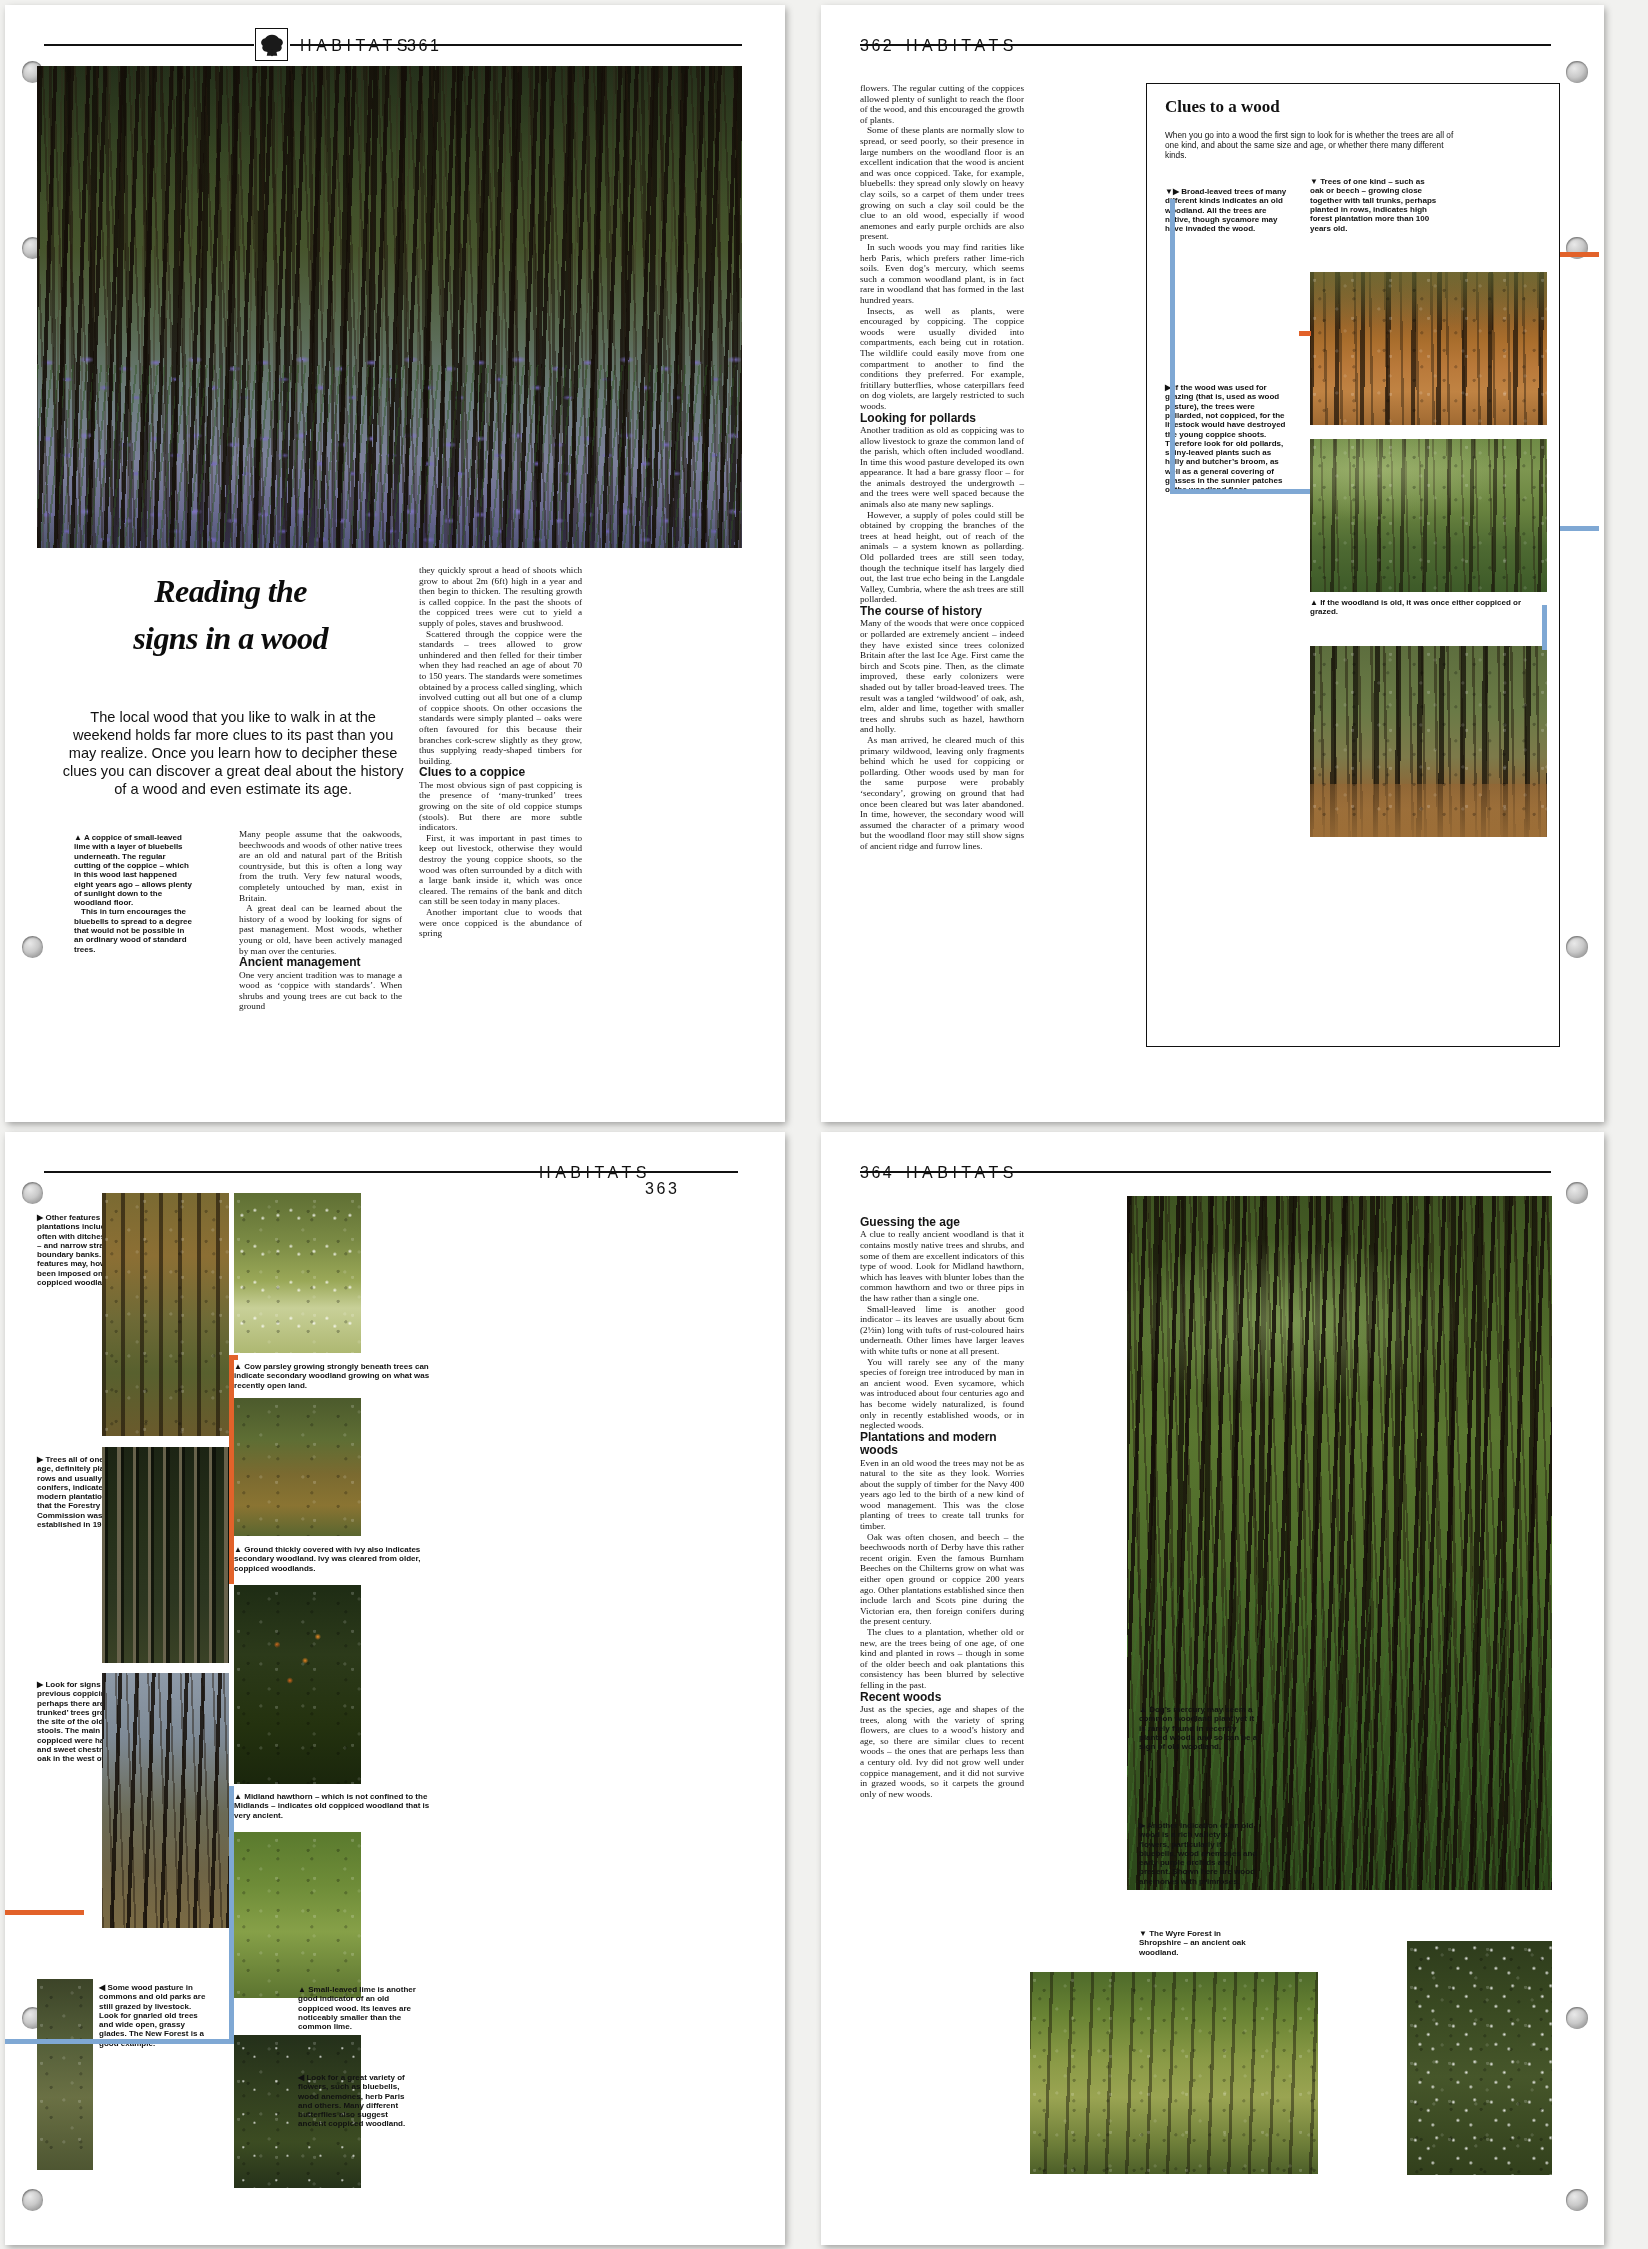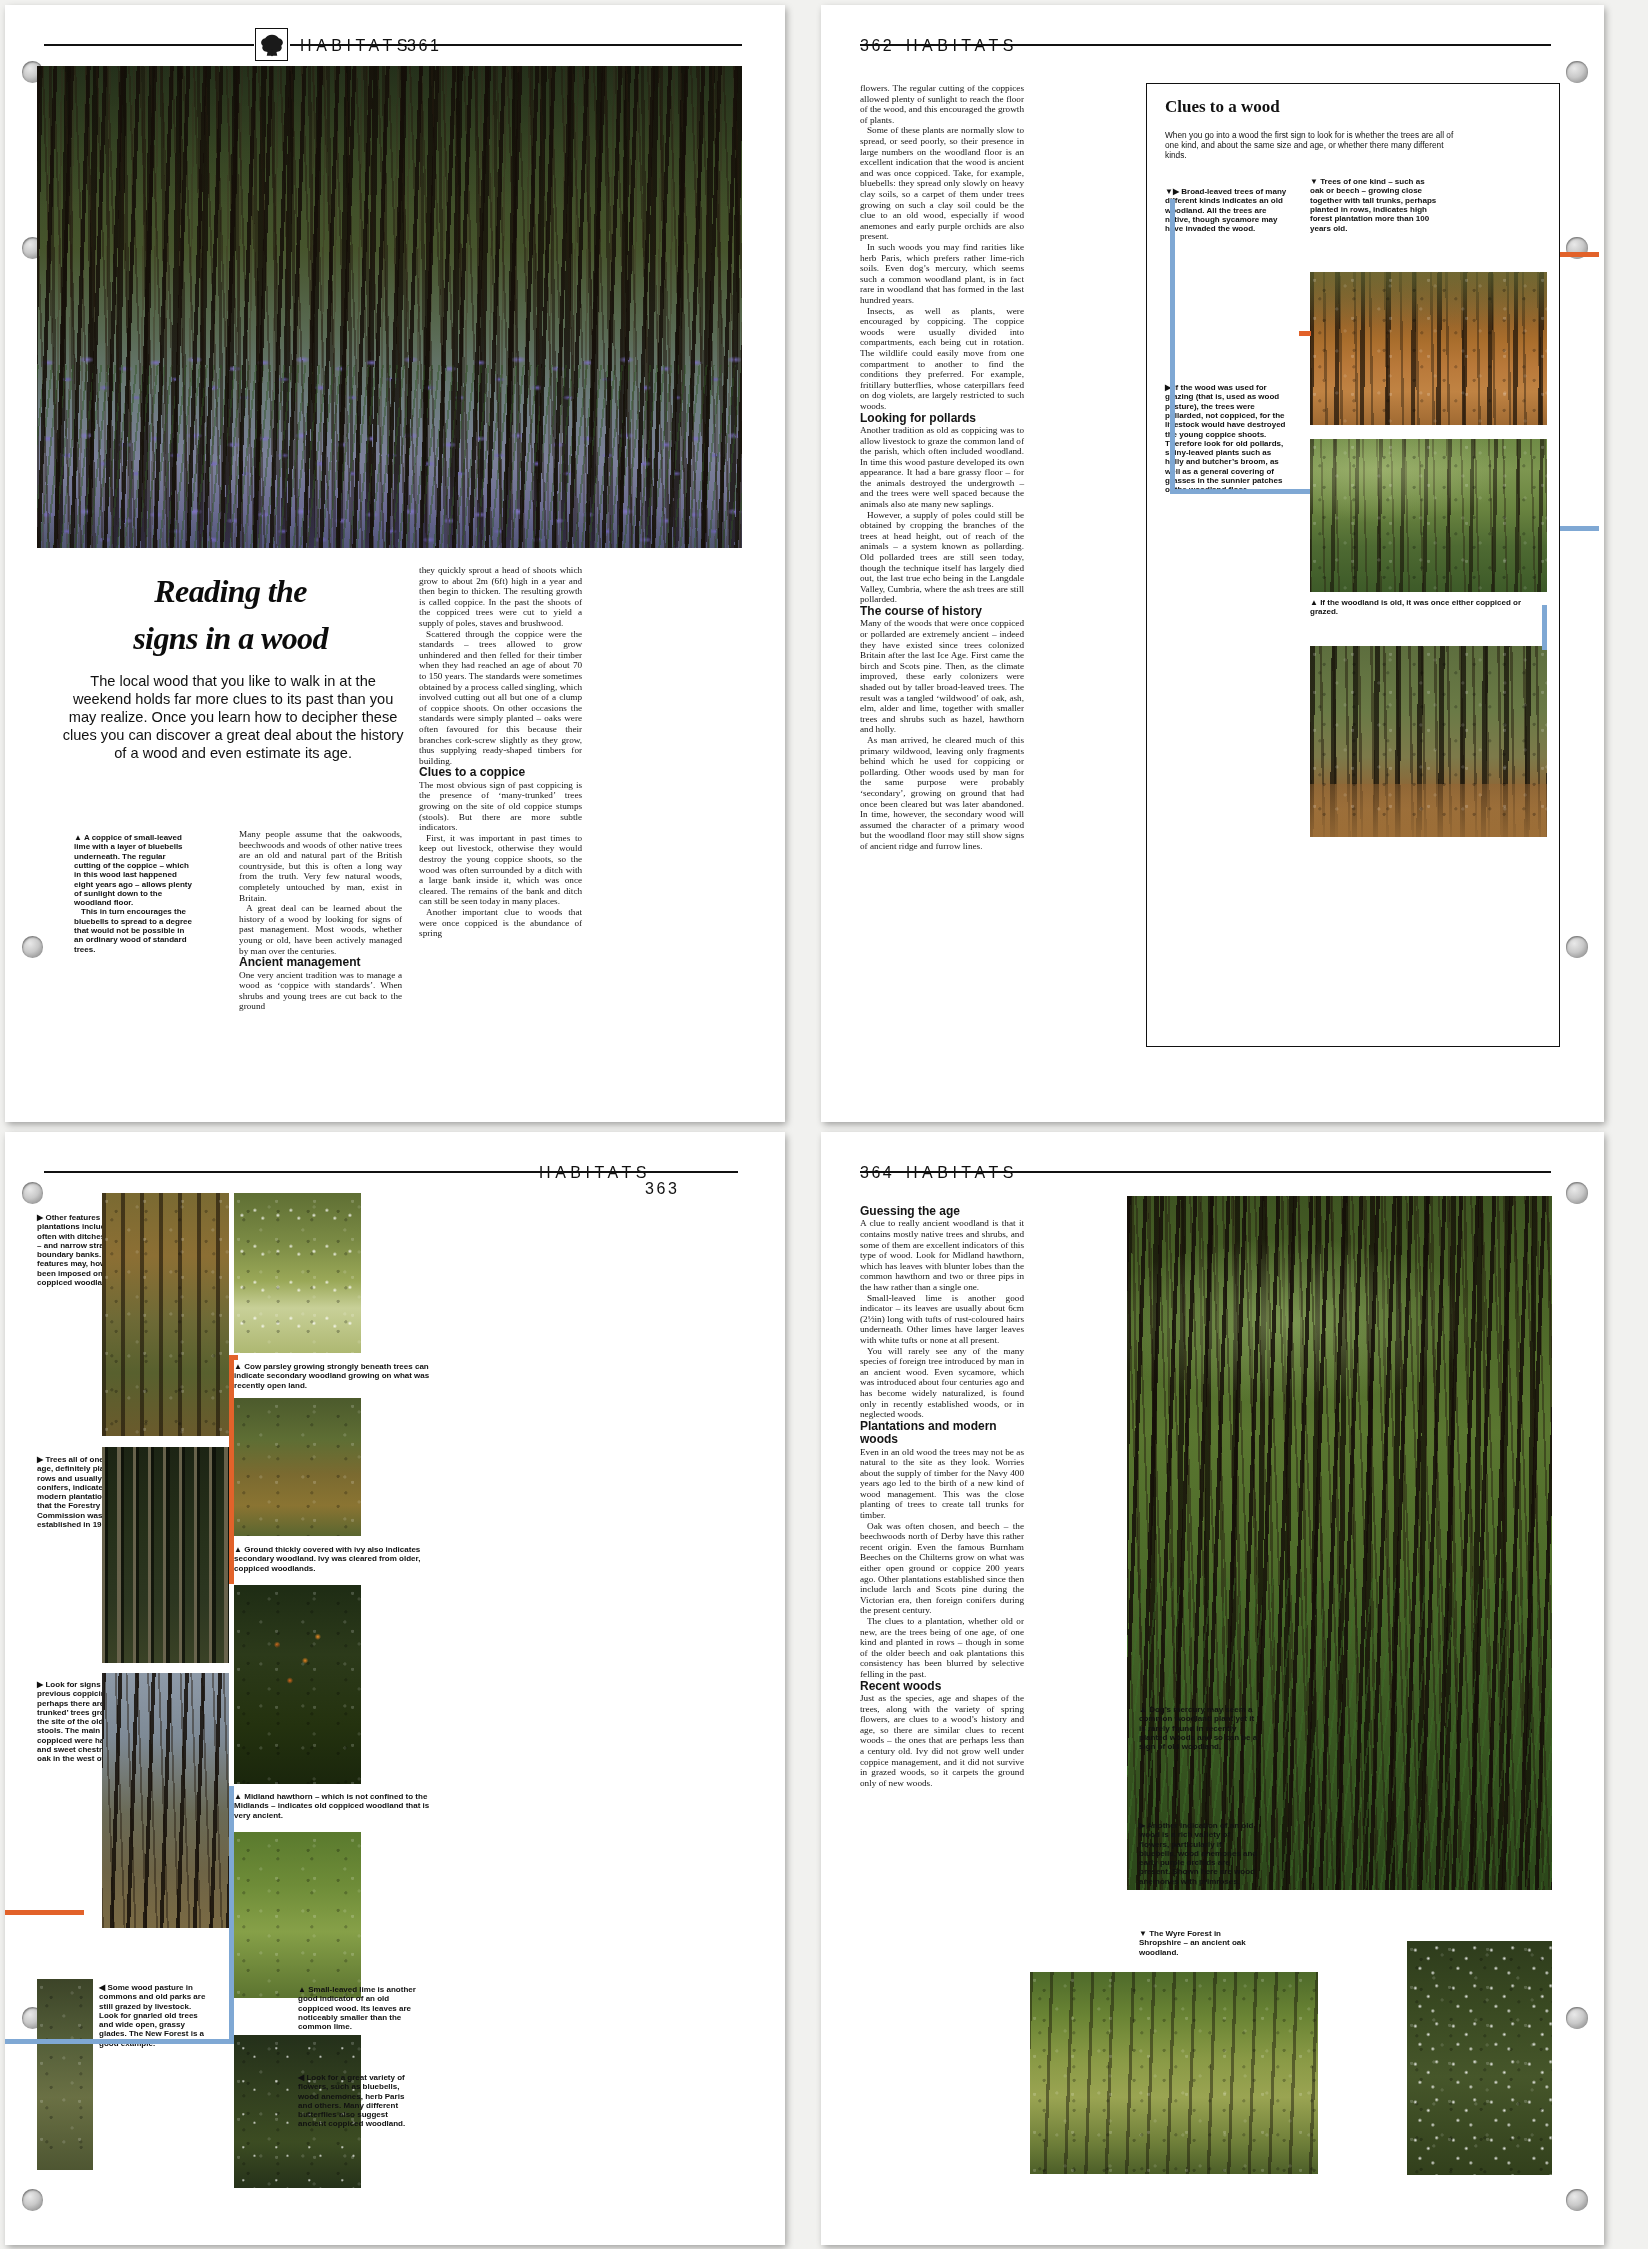--- a/index.html
+++ b/index.html
@@ -168,21 +168,21 @@
       <div class="ov" style="top:62%; background:
         repeating-linear-gradient(96deg, rgba(46,82,34,.45) 0 1.9px, rgba(46,82,34,0) 1.9px 7px);"></div>
       <div class="ov" style="background:linear-gradient(180deg, rgba(0,0,0,.18) 0%, rgba(0,0,0,0) 30%);"></div>
     </div>
 
     <div class="headline" style="left:47px; top:563px; width:357px;">
       <span>Reading the</span><br>
       <span>signs in a wood</span>
     </div>
 
-    <div class="standfirst" style="left:56px; top:667px; width:344px;text-align:center;">The local wood that you like to walk in at the weekend holds far more clues to its past than you may realize. Once you learn how to decipher these clues you can discover a great deal about the history of a wood and even estimate its age.</div>
+    <div class="standfirst" style="left:56px; top:703px; width:344px;text-align:center;">The local wood that you like to walk in at the weekend holds far more clues to its past than you may realize. Once you learn how to decipher these clues you can discover a great deal about the history of a wood and even estimate its age.</div>
 
     <div class="caption" style="left:69px; top:828px; width:118px;">
       <div>▲ A coppice of small-leaved lime with a layer of bluebells underneath. The regular cutting of the coppice – which in this wood last happened eight years ago – allows plenty of sunlight down to the woodland floor.</div>
       <div style="text-indent:7px;">This in turn encourages the bluebells to spread to a degree that would not be possible in an ordinary wood of standard trees.</div>
     </div>
 
     <div class="body-col" style="left:234px; top:824px; width:163px;">
       <p class="noind">Many people assume that the oakwoods, beechwoods and woods of other native trees are an old and natural part of the British countryside, but this is often a long way from the truth. Very few natural woods, completely untouched by man, exist in Britain.</p>
       <p>A great deal can be learned about the history of a wood by looking for signs of past management. Most woods, whether young or old, have been actively managed by man over the centuries.</p>
       <p class="sub-head">Ancient management</p>
@@ -368,21 +368,21 @@
     <div class="hole" style="left:745px; top:50px;"></div>
     <div class="hole" style="left:745px; top:875px;"></div>
     <div class="hole" style="left:745px; top:1057px;"></div>
 
     <div>
       <div class="pg-rule" style="left:39px; top:39px; width:691px;"></div>
       <div class="pg-num" style="left:39px; top:32px;">364</div>
       <div class="pg-title" style="left:85px; top:32px;">HABITATS</div>
     </div>
 
-    <div class="body-col" style="left:39px; top:73px; width:164px;">
+    <div class="body-col" style="left:39px; top:84px; width:164px;">
       <p class="sub-head" style="margin-top:0;">Guessing the age</p>
       <p class="noind">A clue to really ancient woodland is that it contains mostly native trees and shrubs, and some of them are excellent indicators of this type of wood. Look for Midland hawthorn, which has leaves with blunter lobes than the common hawthorn and two or three pips in the haw rather than a single one.</p>
       <p>Small-leaved lime is another good indicator – its leaves are usually about 6cm (2½in) long with tufts of rust-coloured hairs underneath. Other limes have larger leaves with white tufts or none at all present.</p>
       <p>You will rarely see any of the many species of foreign tree introduced by man in an ancient wood. Even sycamore, which was introduced about four centuries ago and has become widely naturalized, is found only in recently established woods, or in neglected woods.</p>
       <p class="sub-head">Plantations and modern woods</p>
       <p class="noind">Even in an old wood the trees may not be as natural to the site as they look. Worries about the supply of timber for the Navy 400 years ago led to the birth of a new kind of wood management. This was the close planting of trees to create tall trunks for timber.</p>
       <p>Oak was often chosen, and beech – the beechwoods north of Derby have this rather recent origin. Even the famous Burnham Beeches on the Chilterns grow on what was either open ground or coppice 200 years ago. Other plantations established since then include larch and Scots pine during the Victorian era, then foreign conifers during the present century.</p>
       <p>The clues to a plantation, whether old or new, are the trees being of one age, of one kind and planted in rows – though in some of the older beech and oak plantations this consistency has been blurred by selective felling in the past.</p>
       <p class="sub-head">Recent woods</p>
       <p class="noind">Just as the species, age and shapes of the trees, along with the variety of spring flowers, are clues to a wood’s history and age, so there are similar clues to recent woods – the ones that are perhaps less than a century old. Ivy did not grow well under coppice management, and it did not survive in grazed woods, so it carpets the ground only of new woods.</p>

